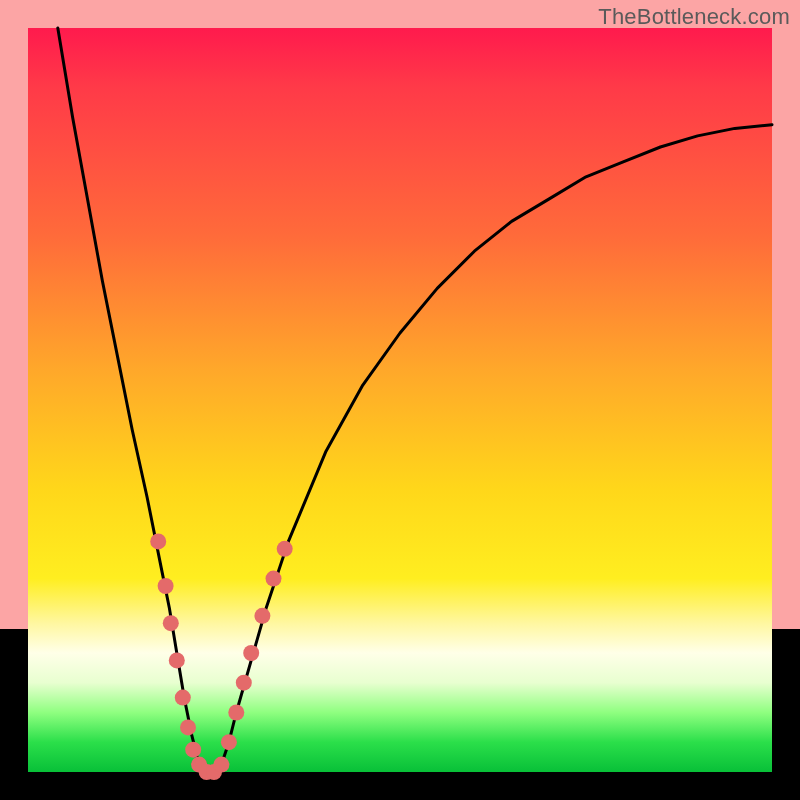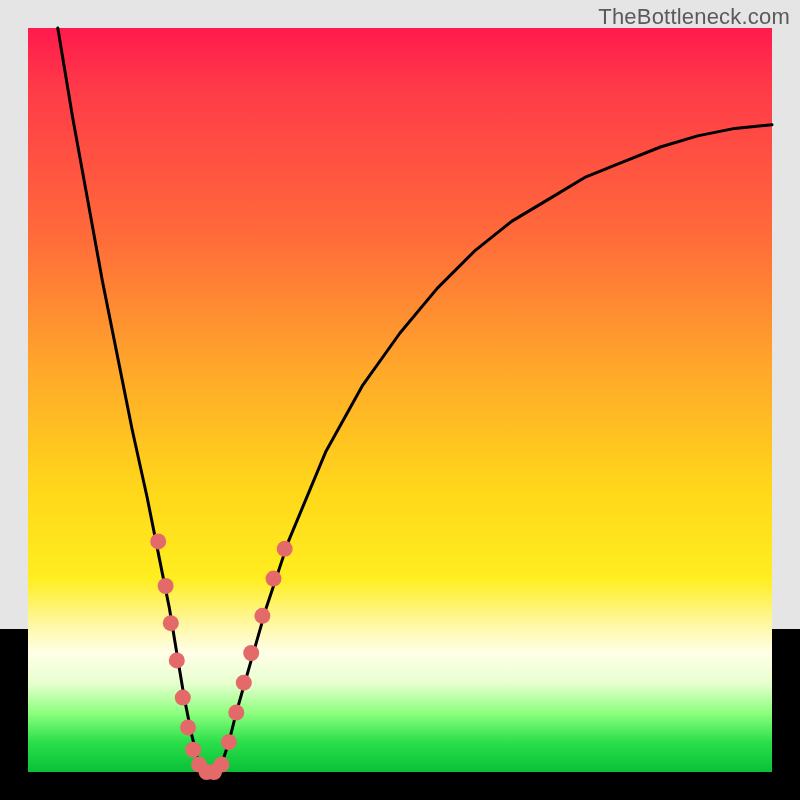--- a/index.html
+++ b/index.html
@@ -10,21 +10,21 @@
     overflow: hidden;
     background: #000;
     font-family: Arial, Helvetica, sans-serif;
   }
   .frame {
     position: absolute;
     top: 0;
     left: 0;
     width: 800px;
     height: 629px;
-    background: #e5e5e5;
+    background: #fca5a5;
   }
   .plot-area {
     position: absolute;
     top: 28px;
     left: 28px;
     width: 744px;
     height: 744px;
     
     background: linear-gradient(
       to bottom,

